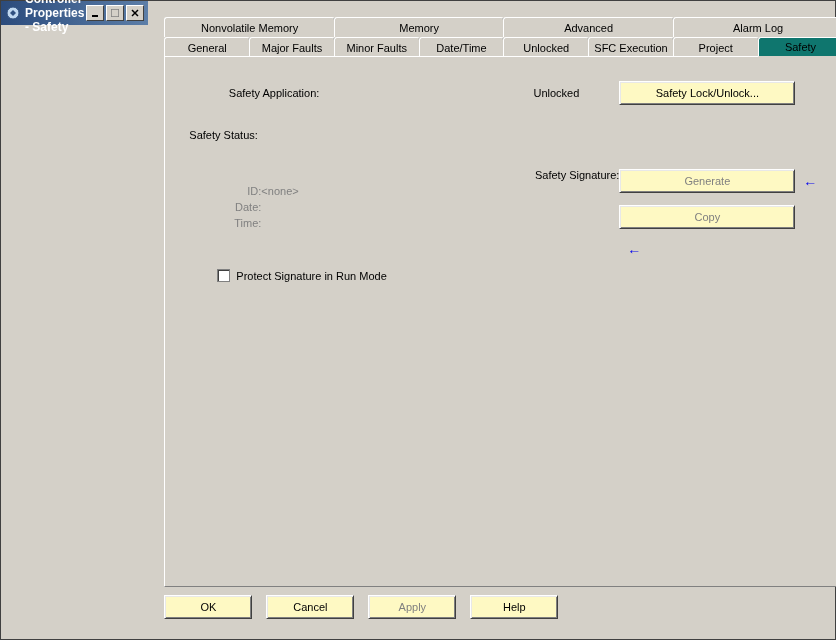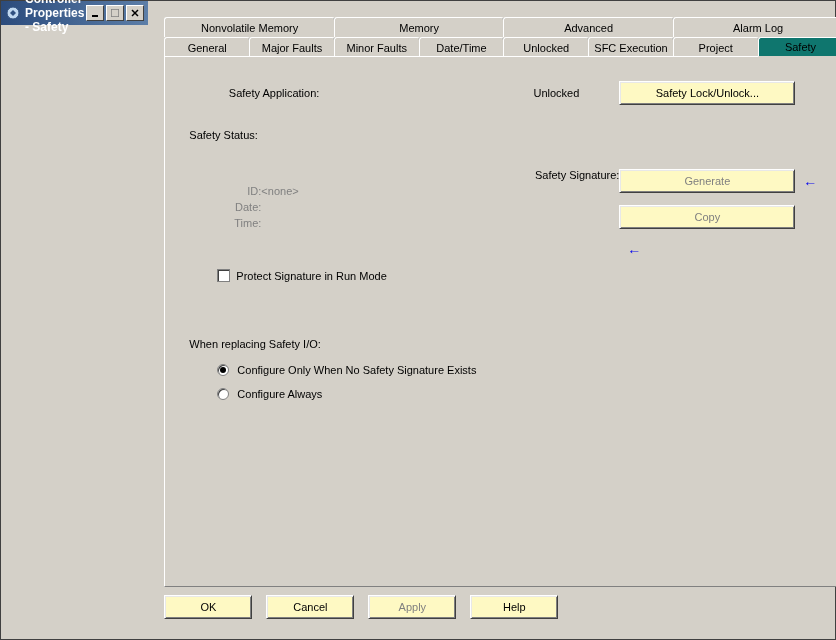--- a/index.html
+++ b/index.html
@@ -254,31 +254,20 @@
               <span class="blue-arrow">←</span>
             </div>
           </div>
         </div>
 
         <div class="row" style="margin-top:4px; margin-left:28px;">
           <span class="checkbox"></span>
           <span class="label">Protect Signature in Run Mode</span>
         </div>
 
-        <div style="margin-top:56px;">
-          <div class="label" style="margin-bottom:14px;">When replacing Safety I/O:</div>
-          <div class="row" style="margin-left:28px; margin-bottom:12px;">
-            <span class="radio checked"></span>
-            <span class="label">Configure Only When No Safety Signature Exists</span>
-          </div>
-          <div class="row" style="margin-left:28px;">
-            <span class="radio"></span>
-            <span class="label">Configure Always</span>
-          </div>
-        </div>
 
       </div>
     </div>
 
     <div class="bottom-buttons">
       <span class="btn">OK</span>
       <span class="btn">Cancel</span>
       <span class="btn disabled">Apply</span>
       <span class="btn">Help</span>
     </div>

